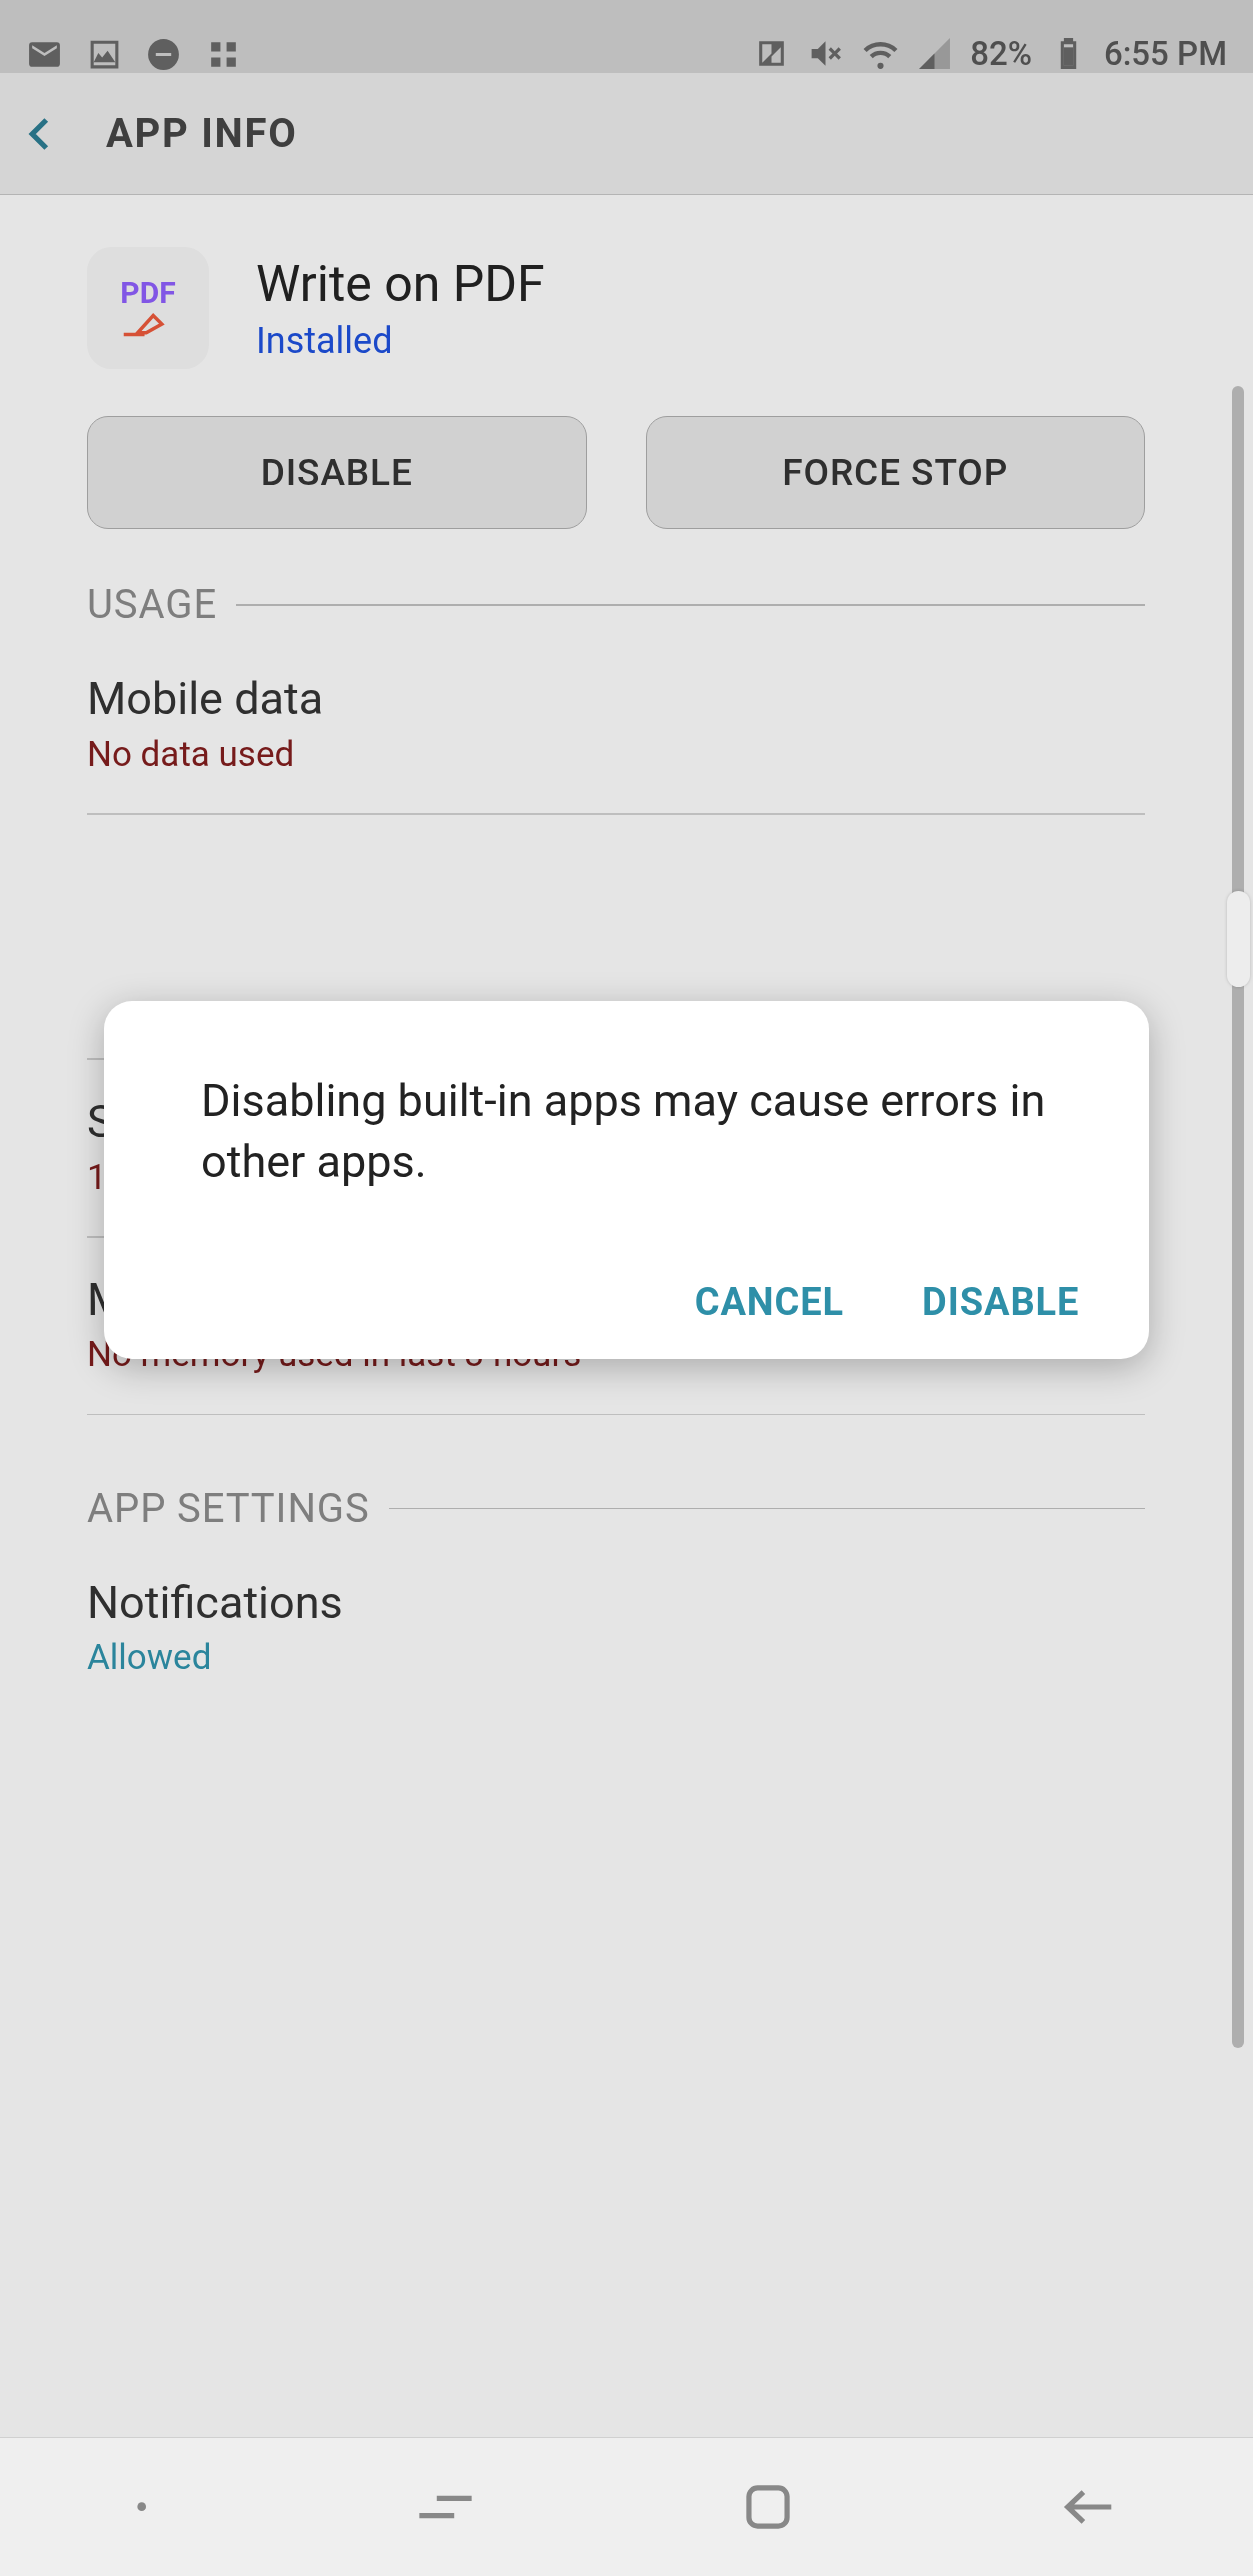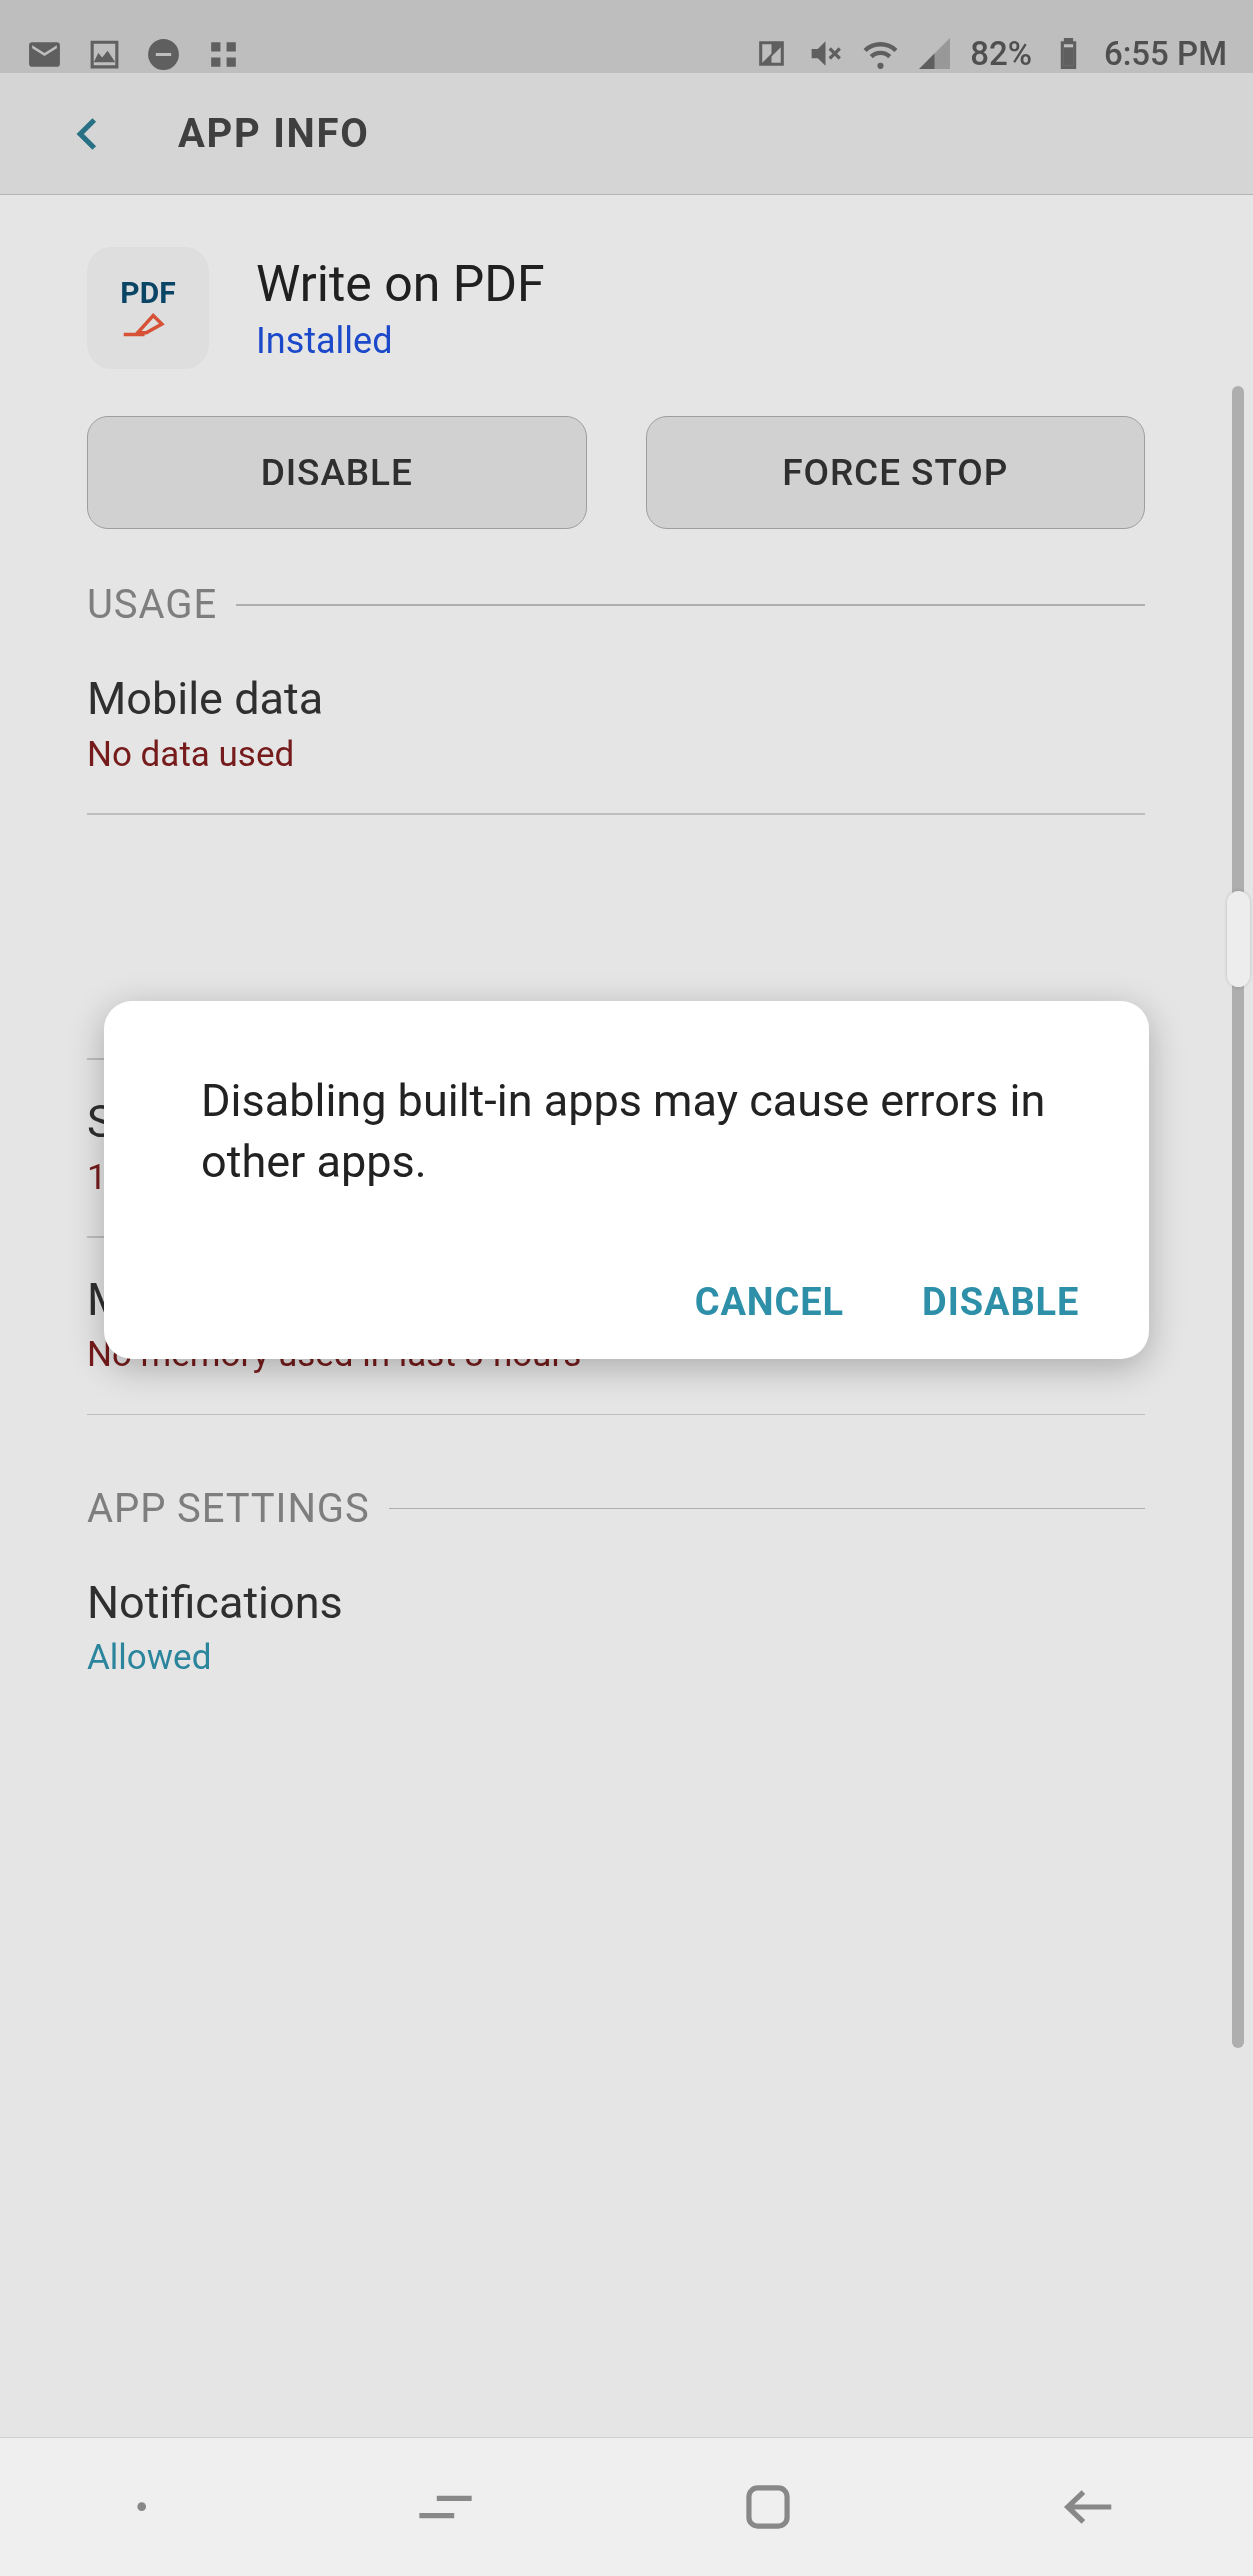--- a/index.html
+++ b/index.html
@@ -6,29 +6,29 @@
   html, body { width: 1253px; height: 2576px; background: #d9d9d9; overflow: hidden; }
   .screen { position: relative; width: 1253px; height: 2576px; background: #e5e5e5; }
 
   
   .status-bar { height: 73px; background: #cccccc; display: flex; align-items: flex-end; padding: 0 26px; color: #555; }
   .sb-left { display: flex; gap: 22.6px; align-items: center; }
   .sb-right { margin-left: auto; display: flex; gap: 17.4px; align-items: center; font-size: 33px; font-weight: 500; color: #555; }
   .sb-icon { width: 37px; height: 37px; color: #666; fill: currentColor; }
 
   
-  .app-bar { height: 122px; display: flex; align-items: center; padding: 0 68px; gap: 68px; border-bottom: 0.9px solid #c2c2c2; background: #e5e5e5; text-align: center; }
+  .app-bar { height: 122px; display: flex; align-items: center; padding: 0 20px; gap: 44px; border-bottom: 0.9px solid #c2c2c2; background: #e5e5e5; text-align: center; }
   .chev-back { color: #2b7a8f; }
   .app-bar-title { font-size: 40px; font-weight: 700; letter-spacing: 1.7px; color: #444; }
 
   .content { position: relative; height: calc(2576px - 59px - 122px - 139px); overflow-y: hidden; padding-right: 21px; }
 
   
   .app-header { display: flex; align-items: center; gap: 47px; padding: 52px 87px 26px 87px; }
-  .app-icon-box { width: 122px; height: 122px; background: #efefef; border-radius: 24.4px; display: flex; flex-direction: column; align-items: center; justify-content: center; color: #0c4a6e; font-weight: 700; }
+  .app-icon-box { width: 122px; height: 122px; background: #efefef; border-radius: 24.4px; display: flex; flex-direction: column; align-items: center; justify-content: center; color: #8b5cf6; font-weight: 700; }
   .app-icon-text { font-size: 30px; line-height: 1; margin-bottom: 3.5px; }
   .app-title { font-size: 50px; color: #222; }
   .app-status { font-size: 36px; color: #1d4ed8; margin-top: 7px; }
 
   .btn-row { display: flex; gap: 59px; padding: 21px 87px 35px 87px; }
   .pill-btn { flex: 1; height: 113px; border: 0.9px solid #aaa; border-radius: 21px; background: #e1e1e1; display: flex; align-items: center; justify-content: center; font-size: 37px; font-weight: 500; letter-spacing: 0.9px; color: #333; }
 
   .section-head { display: flex; align-items: center; padding: 17.4px 87px 8.7px 87px; gap: 19px; }
   .section-head-label { font-size: 40px; font-weight: 400; color: #888; letter-spacing: 0.9px; white-space: nowrap; }
   .section-head-line { flex: 1; height: 1.7px; background: #bbb; }

